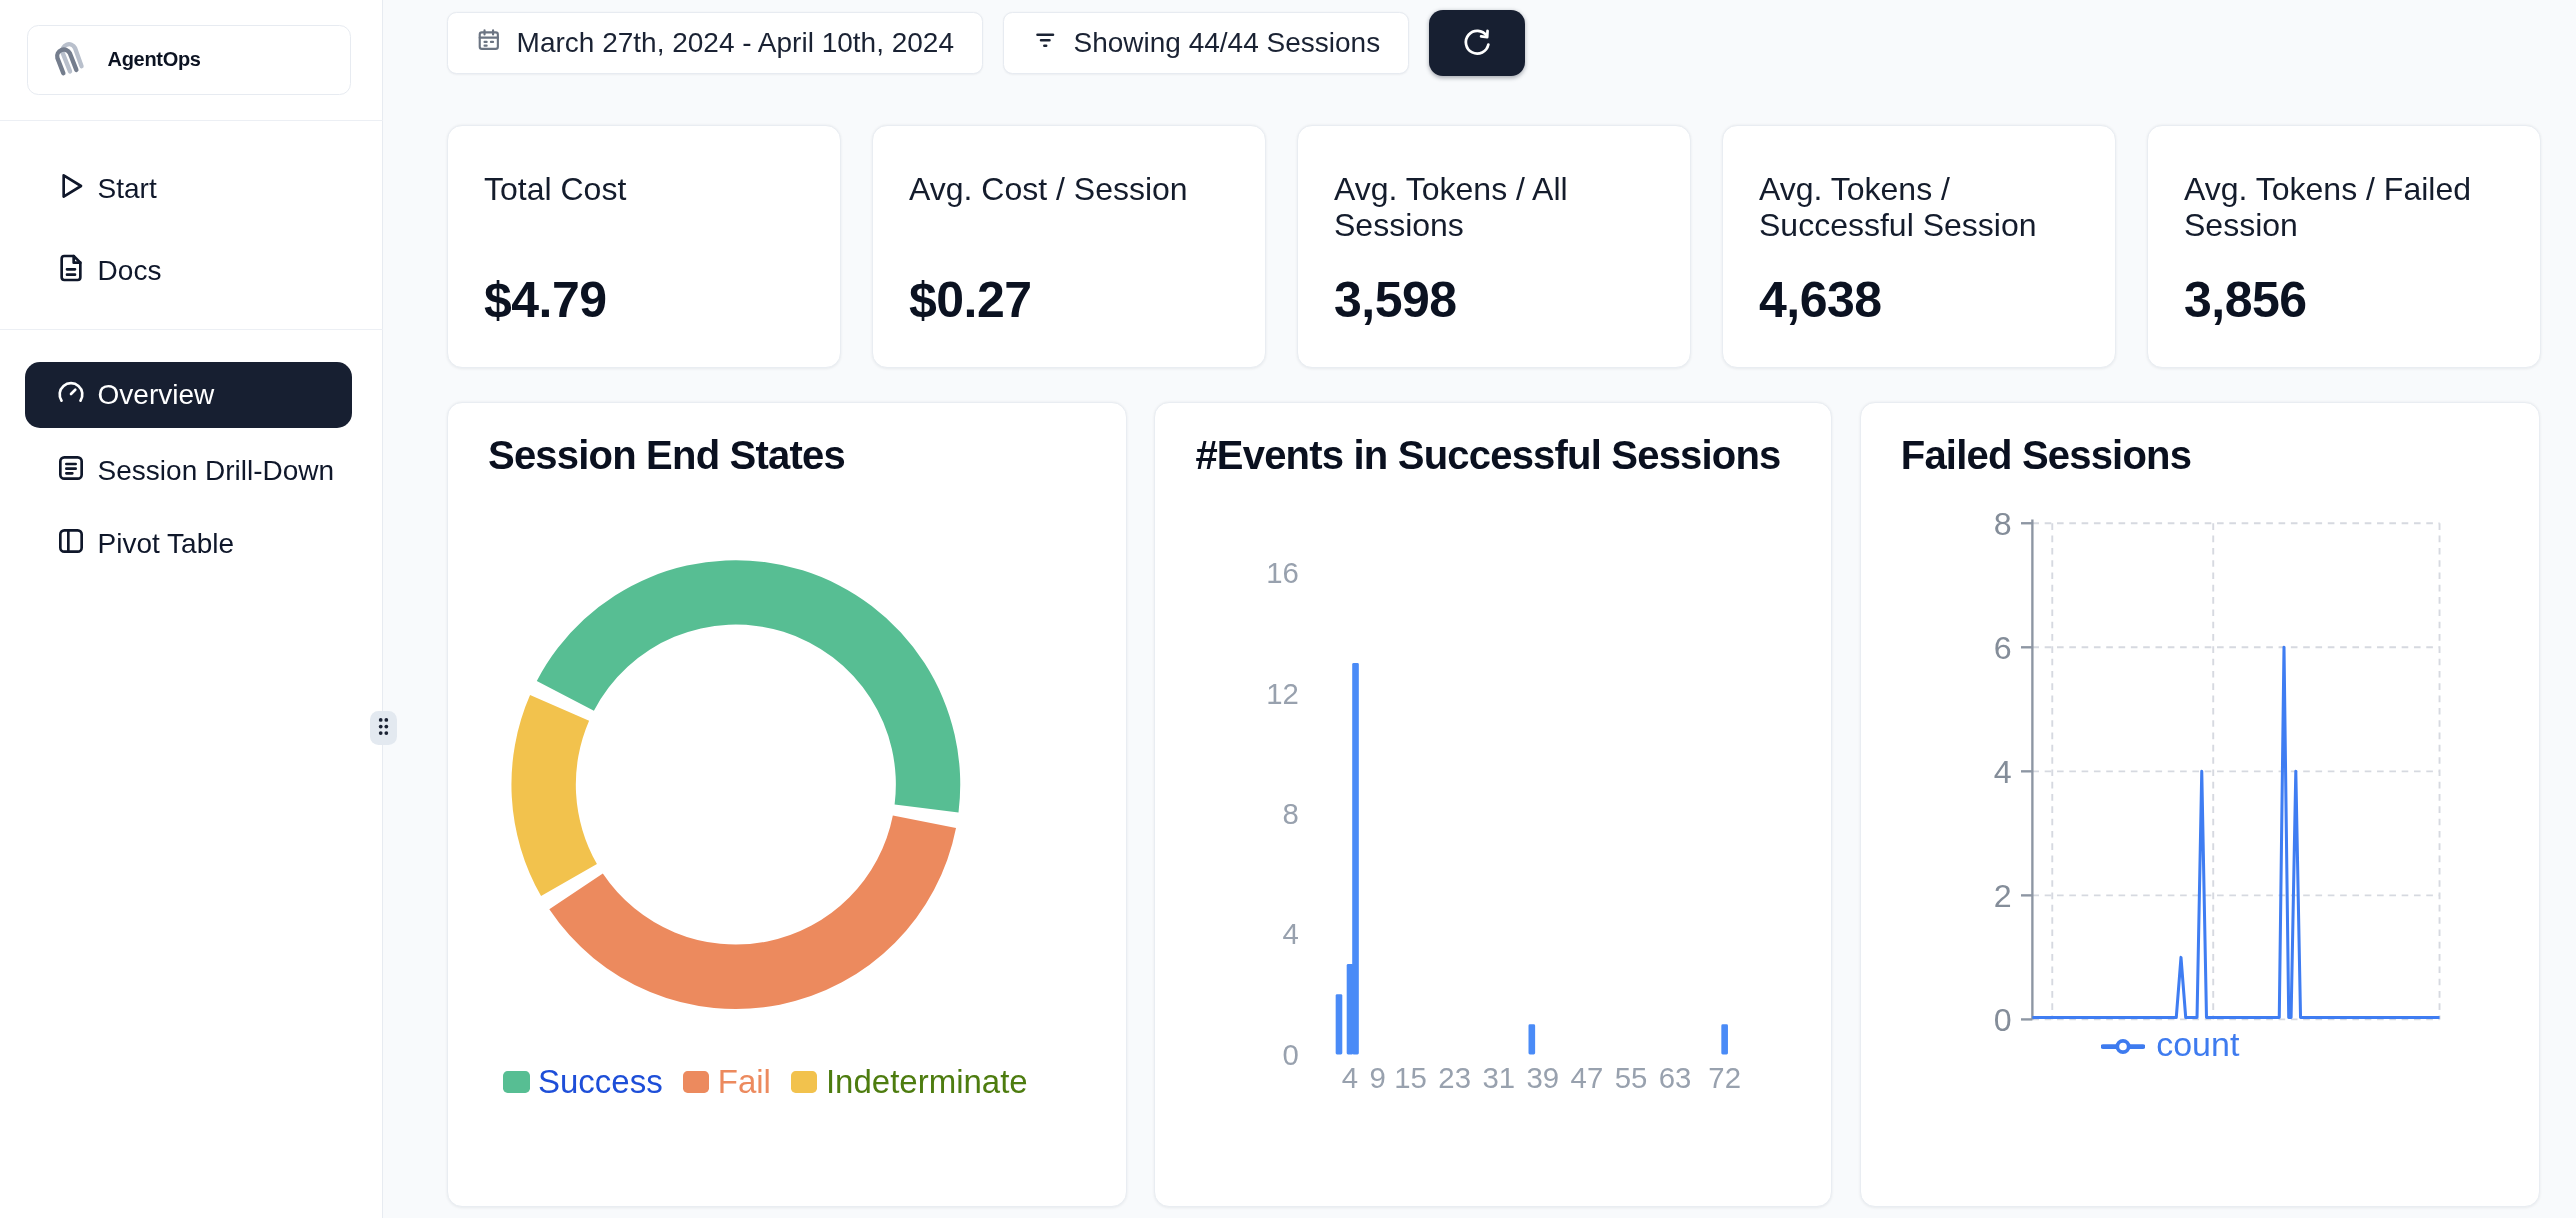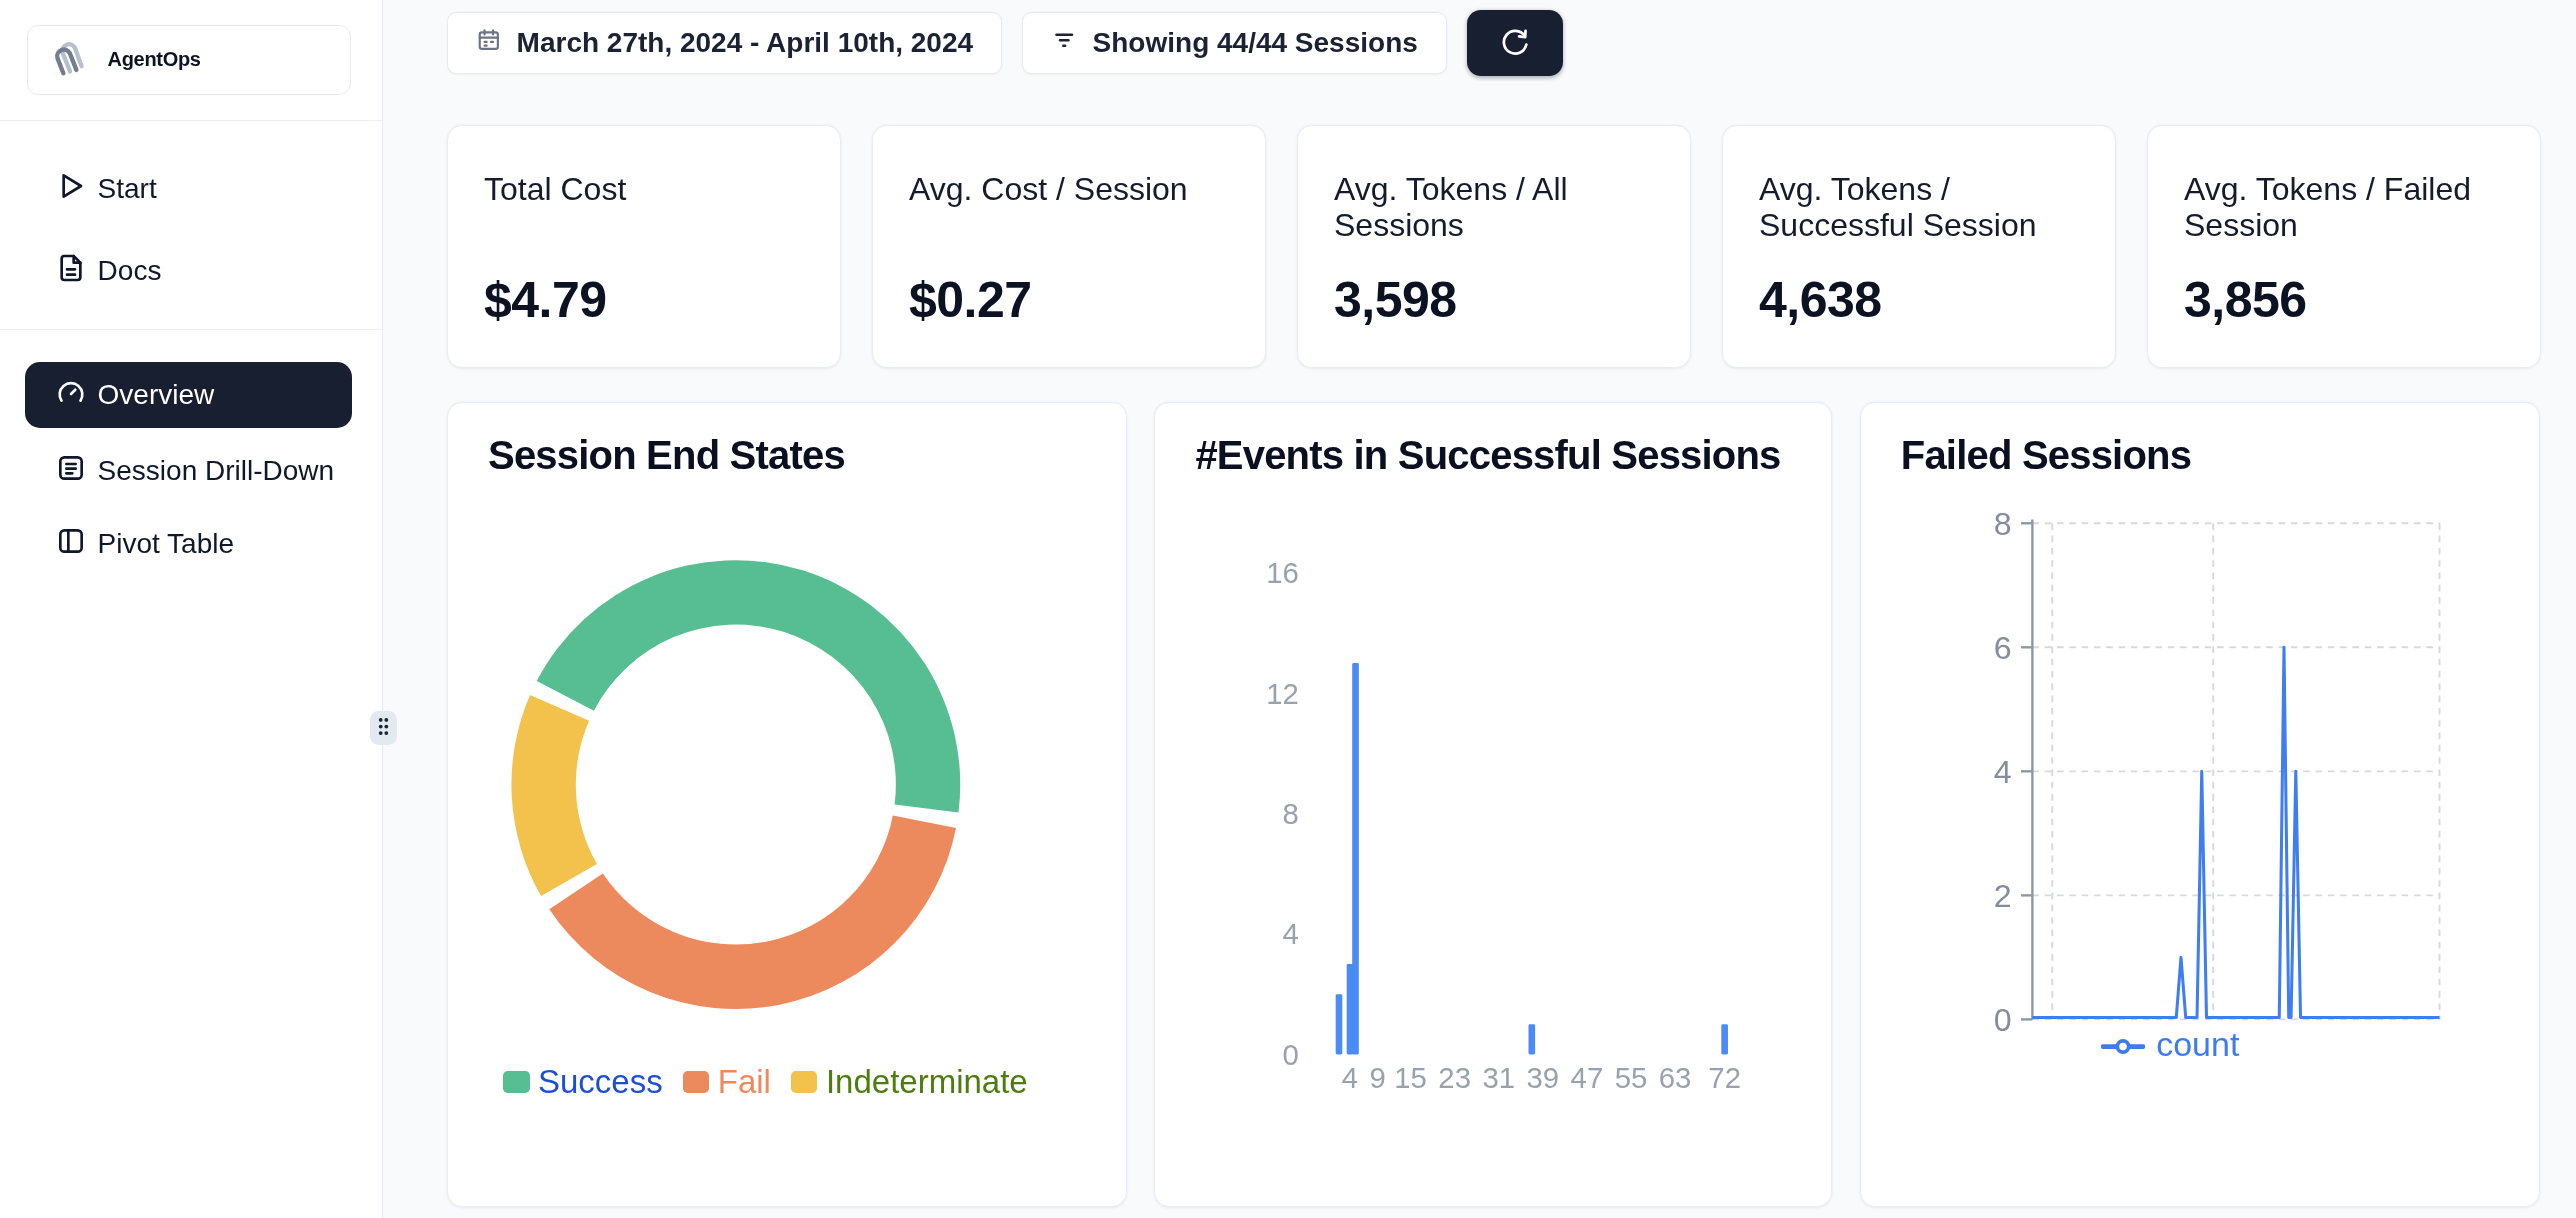--- a/index.html
+++ b/index.html
@@ -25,21 +25,21 @@
   
   .drag-handle { position:absolute; left:370px; top:711px; width:26.5px; height:34px;
     background:#e3e9f0; border-radius:8.5px; display:flex; align-items:center;
     justify-content:center; cursor:col-resize; z-index:5; }
 
   
   .toolbar { position:absolute; left:447px; top:10.4px; display:flex; gap:20px;
     align-items:center; }
   .tool-btn { height:62px; background:#ffffff; border:1.9px solid #e7ebf1;
     border-radius:9.5px; display:flex; align-items:center; gap:15px; padding:0 28px;
-    font-size:28px; font-weight:700; color:#1a2233; cursor:pointer;
+    font-size:28px; font-weight:400; color:#1a2233; cursor:pointer;
     box-shadow:0 0.9px 1.9px rgba(16,24,40,.05); }
   .refresh-btn { width:96px; height:66px; background:#171f31; border-radius:14px;
     display:flex; align-items:center; justify-content:center; cursor:pointer;
     box-shadow:0 1.9px 4.7px rgba(16,24,40,.35); }
 
   
   .stats { position:absolute; left:447px; top:125px; display:flex; gap:31px; }
   .stat-card { width:394px; height:243px; background:#fff; border:1.9px solid #e9edf2;
     border-radius:15px; padding:45px 36px 0 36px;
     box-shadow:0 0.9px 2.8px rgba(16,24,40,.07); }

